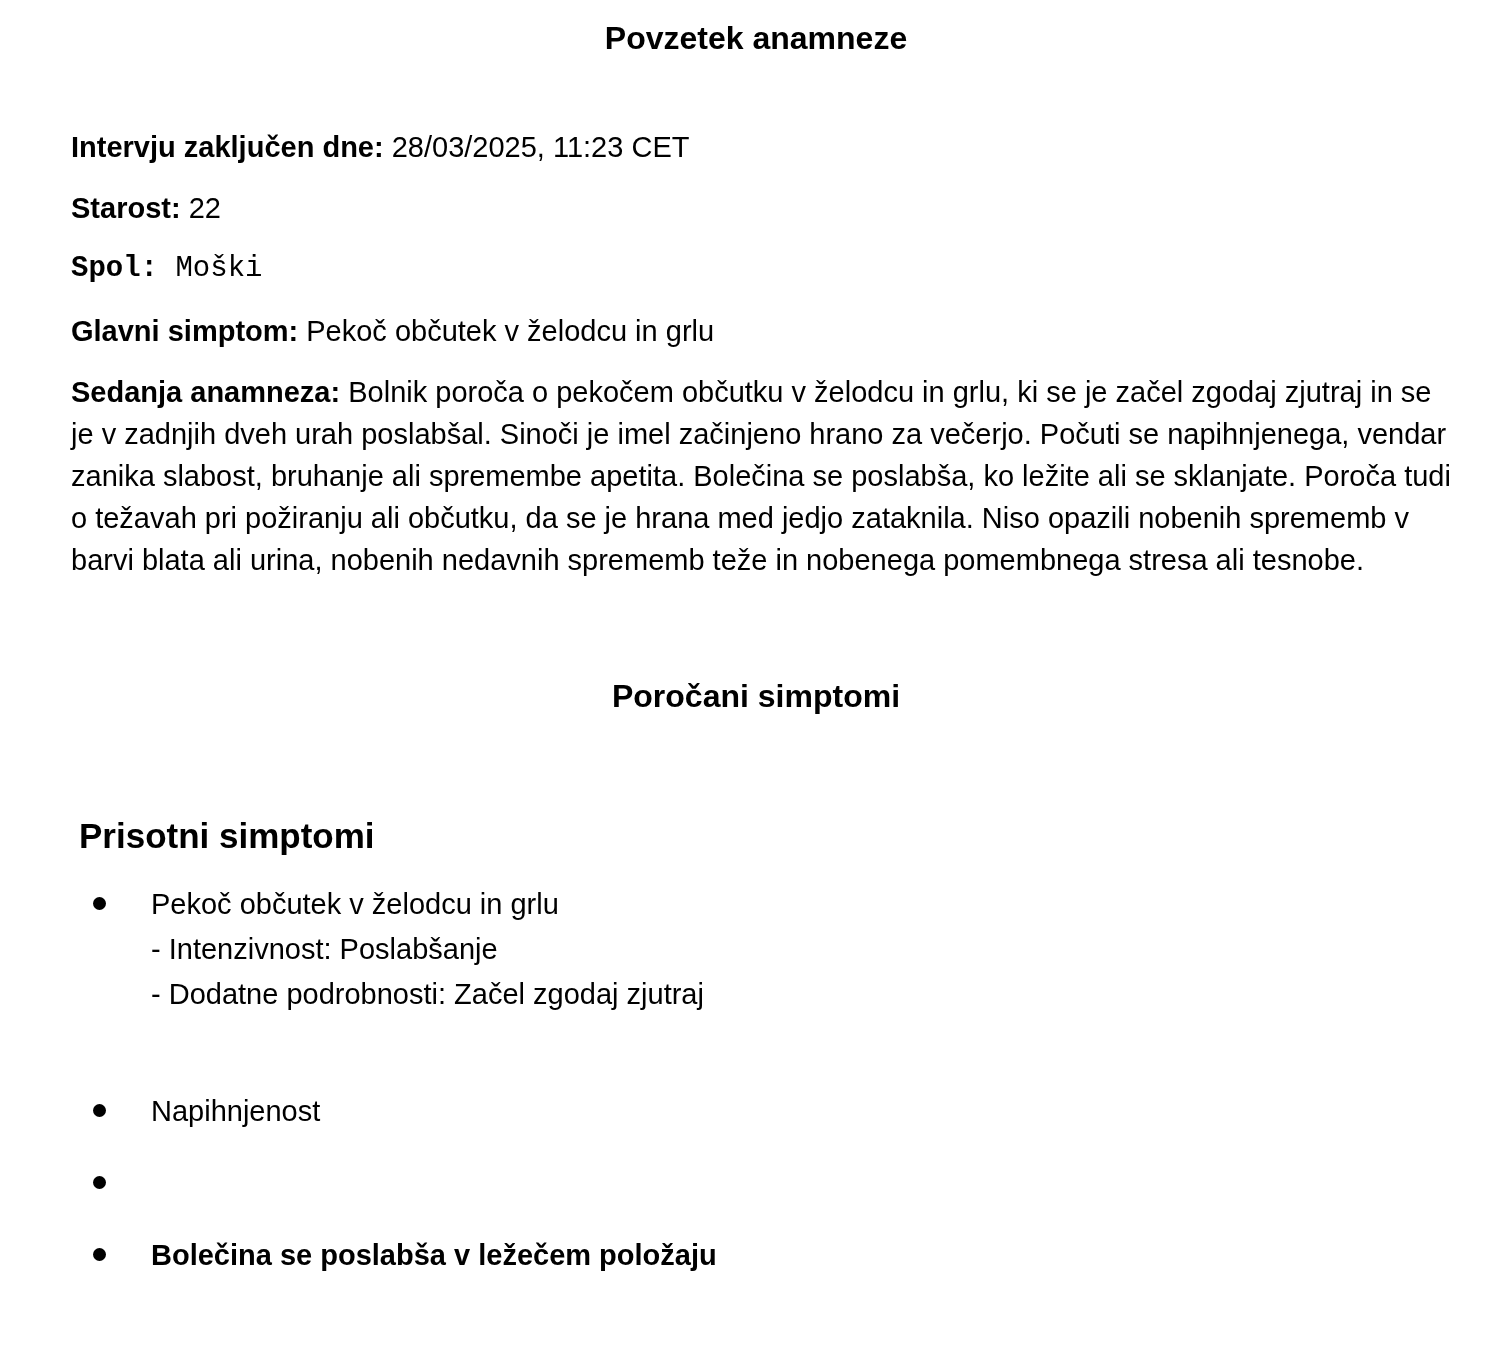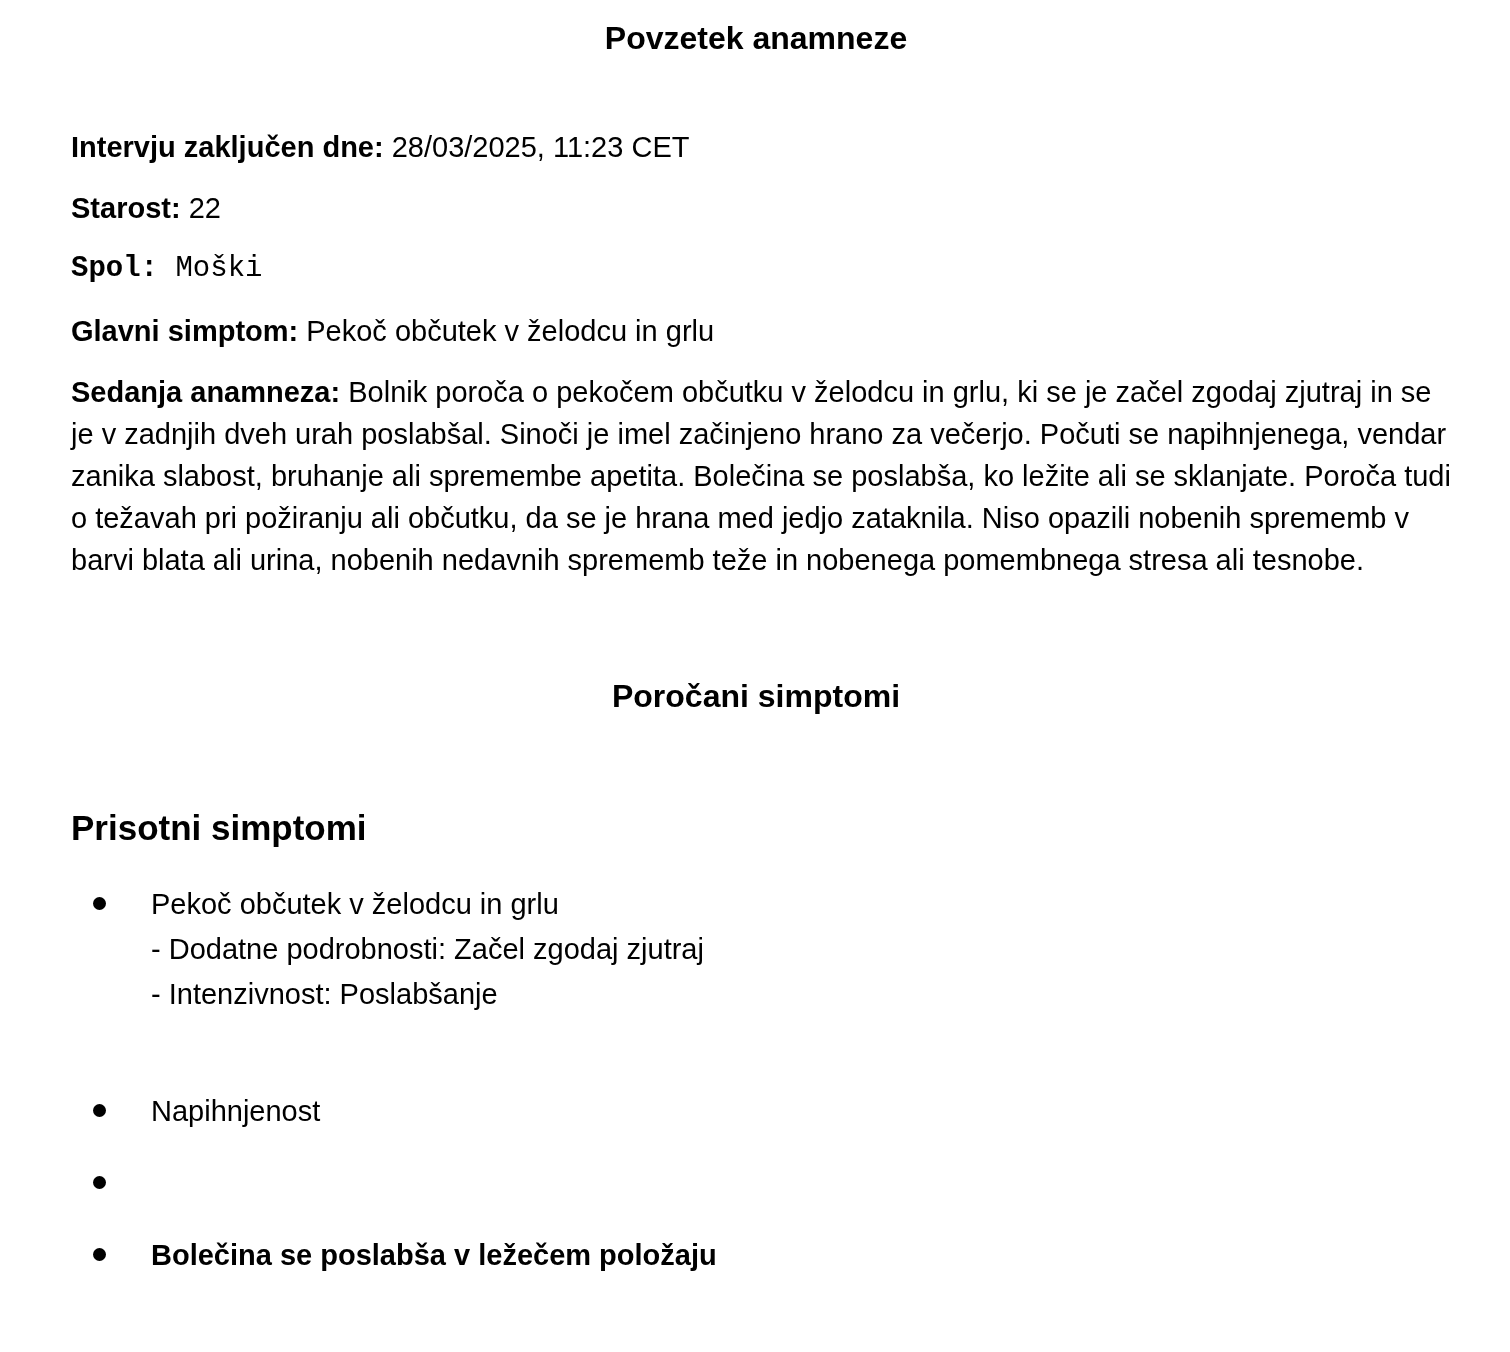--- a/index.html
+++ b/index.html
@@ -18,21 +18,21 @@
   .field {
     position: absolute; left: 0; font-size: 29px; line-height: 42px; margin: 0;
   }
   .field b { font-weight: bold; }
   #f-date { top: 126px; }
   #f-age { top: 187px; }
   #f-sex { top: 248px; font-family: Liberation Mono, monospace; }
   #f-cc { top: 310px; }
   #f-hpi { top: 371px; width: 1380px; }
   h2 {
-    position: absolute; left: 0; margin: 0; font-size: 35px; font-weight: bold; line-height: 1;
+    position: absolute; left: 0; margin: 8px; font-size: 35px; font-weight: bold; line-height: 1;
   }
   #h-present { top: 810px; }
   #h-absent { top: 1357px; }
   ul.symptoms { list-style: none; margin: 0; padding: 0; position: absolute; left: 0; top: 882px; width: 1300px; }
   ul.symptoms li { position: relative; padding-left: 80px; font-size: 29px; line-height: 45px; }
   ul.symptoms li .bullet {
     position: absolute; left: 22px; top: 15px; width: 13px; height: 13px; border-radius: 50%; background: #000;
   }
   .detail { display: block; }
   #li0 { position: absolute; top: 0; left: 0; }
@@ -68,22 +68,22 @@
   </p>
 
   <h1 id="title2">Poročani simptomi</h1>
 
   <h2 id="h-present">Prisotni simptomi</h2>
 
   <ul class="symptoms">
     <li id="li0">
       <span class="bullet"></span>
       <span class="detail">Pekoč občutek v želodcu in grlu</span>
+      <span class="detail">- Intenzivnost: Poslabšanje</span>
       <span class="detail">- Dodatne podrobnosti: Začel zgodaj zjutraj</span>
-      <span class="detail">- Intenzivnost: Poslabšanje</span>
     </li>
     <li id="li1">
       <span class="bullet"></span>
       <span>Napihnjenost</span>
     </li>
     <li id="li2">
       <span class="bullet"></span>
     </li>
     <li id="li3">
       <span class="bullet"></span>

